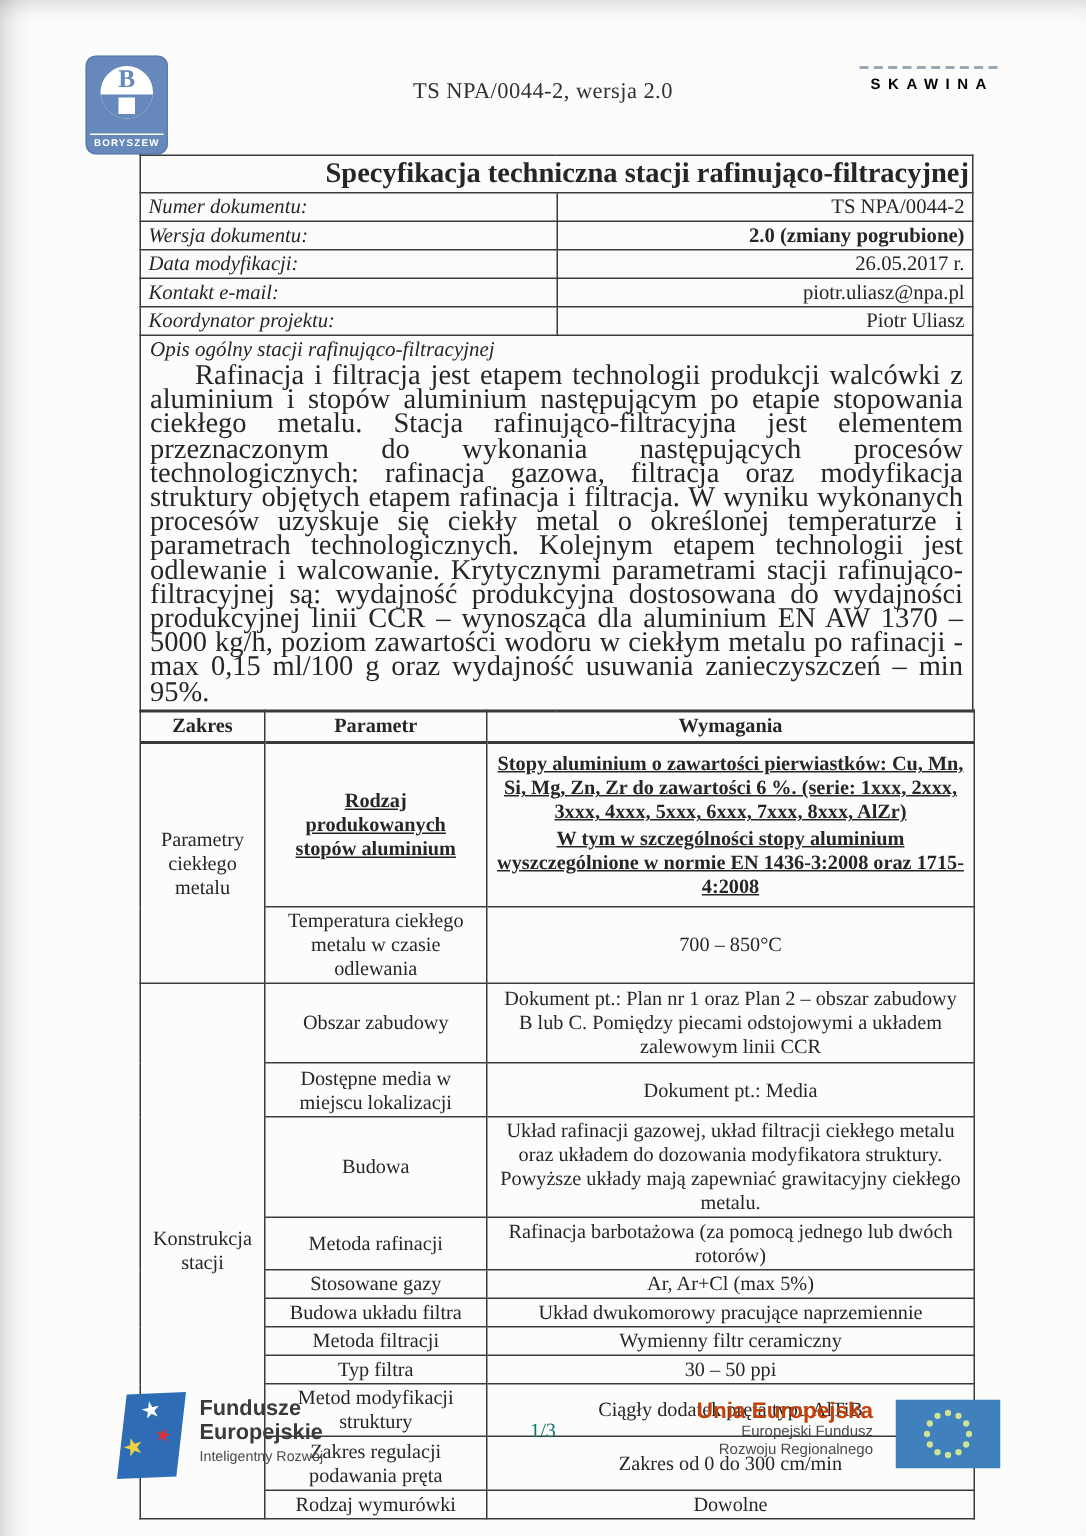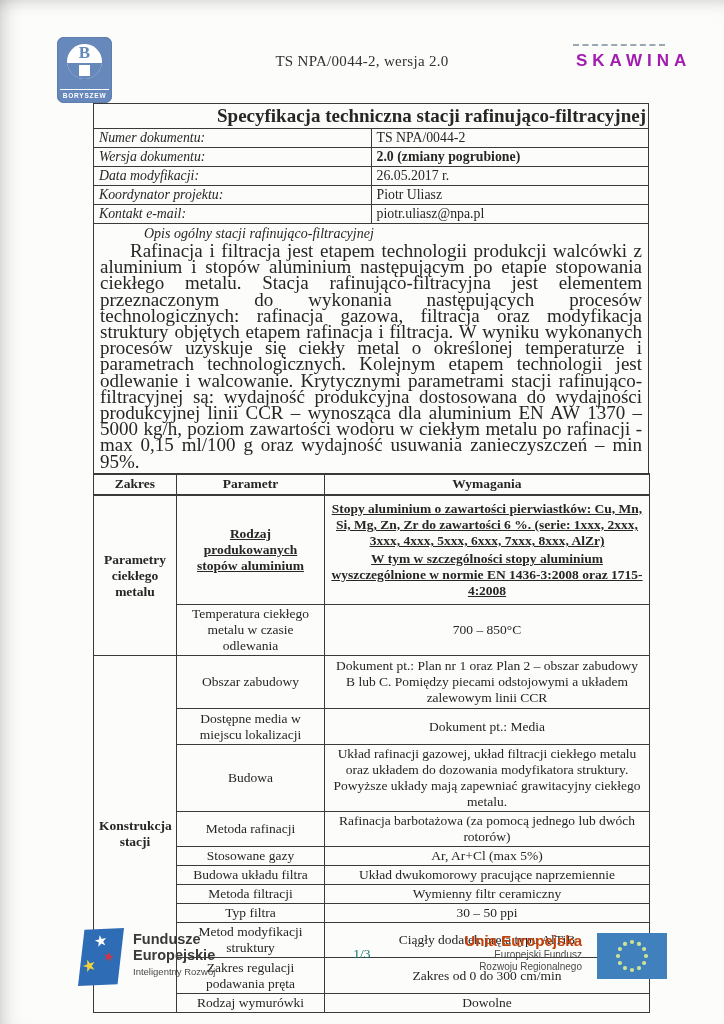--- a/index.html
+++ b/index.html
@@ -23,40 +23,40 @@
   .b-circle .b-bottom { position:absolute; bottom:0; left:0; width:100%; height:16px; background:#6688ba; }
   .b-circle .b-cup { position:absolute; bottom:3px; left:12px; width:11px; height:11px; background:#fff; }
   .b-band { position:absolute; bottom:3px; left:3px; right:3px; height:11px; border-top:1.5px solid #fff;
     text-align:center; font-family:"Liberation Sans",sans-serif; font-size:6.5px; font-weight:bold;
     color:#fff; letter-spacing:.8px; line-height:11px; }
 
   .npa-logo { position:absolute; right:57px; top:40px; width:96px; text-align:center; }
   .npa-top { font-family:"Liberation Serif",serif; font-weight:bold; font-size:37px; line-height:36px;
     color:#4b657d; letter-spacing:1px; }
   .npa-divider { border:none; border-top:2px dashed #9aa8b4; margin:4px 2px 5px; }
-  .npa-bottom { font-family:"Liberation Sans",sans-serif; font-weight:bold; font-size:17px;
-    color:#a21caf; letter-spacing:5px; text-indent:5px; }
+  .npa-bottom { font-family:"Liberation Sans",sans-serif; font-weight:bold; font-size:10px;
+    color:#000000; letter-spacing:5px; text-indent:5px; }
 
   
   .doc-tables { position:absolute; left:93px; top:103px; width:556px; }
   table { border-collapse:collapse; width:556px; table-layout:fixed; }
   td { border:1.5px solid #3a3a38; padding:1px 5px; font-size:13.5px; color:#262626; vertical-align:middle; }
   .tblB { margin-top:-1.5px;border-radius:23px; }
 
   .t-title { text-align:right; font-weight:bold; font-size:19px; height:22px; padding:1px 2px; }
   .m-label { font-style:italic; width:270px; height:17px; font-size:13.8px; }
-  .m-value { text-align:left; width:286px; font-size:13.8px; }
+  .m-value { text-align:right; width:286px; font-size:13.8px; }
   .m-bold { font-weight:bold; }
 
   .opis-cell { padding:2px 6px 4px; }
-  .opis-head { font-style:italic; font-size:14px; margin-bottom:1px;margin-left:44px; }
+  .opis-head { font-style:italic; font-size:14px; margin-bottom:1px; }
   .opis-body { font-size:19px; line-height:16.2px; text-align:justify; text-indent:30px; }
 
   .hdr td { text-align:center; font-weight:bold; height:21px; border-bottom-width:2px; }
-  .zakres { text-align:center; font-weight:bold; }
+  .zakres { text-align:center; font-weight:normal; }
   .param  { text-align:center; }
   .req    { text-align:center; }
   .bold   { font-weight:bold;text-decoration:underline; }
   .req .gap { height:2px; }
 
   
   .footer { position:absolute; left:0; top:920px; width:724px; height:90px;
     font-family:"Liberation Sans",sans-serif; color:#3c3c3c; }
   .fe-logo { position:absolute; left:78px; top:8px; width:46px; height:58px; background:#2e6cb5;
     clip-path:polygon(14% 3%, 100% 0%, 86% 97%, 0% 100%); }
@@ -108,26 +108,26 @@
       </tr>
       <tr>
         <td class="m-label">Wersja dokumentu:</td>
         <td class="m-value m-bold">2.0 (zmiany pogrubione)</td>
       </tr>
       <tr>
         <td class="m-label">Data modyfikacji:</td>
         <td class="m-value">26.05.2017 r.</td>
       </tr>
       <tr>
+        <td class="m-label">Kontakt e-mail:</td>
+        <td class="m-value">piotr.uliasz@npa.pl</td>
+      </tr>
+      <tr>
         <td class="m-label">Koordynator projektu:</td>
         <td class="m-value">Piotr Uliasz</td>
-      </tr>
-      <tr>
-        <td class="m-label">Kontakt e-mail:</td>
-        <td class="m-value">piotr.uliasz@npa.pl</td>
       </tr>
       <tr>
         <td colspan="2" class="opis-cell">
           <div class="opis-head">Opis ogólny stacji rafinująco-filtracyjnej</div>
           <p class="opis-body">Rafinacja i filtracja jest etapem technologii produkcji walcówki z aluminium i stopów aluminium następującym po etapie stopowania ciekłego metalu. Stacja rafinująco-filtracyjna jest elementem przeznaczonym do wykonania następujących procesów technologicznych: rafinacja gazowa, filtracja oraz modyfikacja struktury objętych etapem rafinacja i filtracja. W wyniku wykonanych procesów uzyskuje się ciekły metal o określonej temperaturze i parametrach technologicznych. Kolejnym etapem technologii jest odlewanie i walcowanie. Krytycznymi parametrami stacji rafinująco-filtracyjnej są: wydajność produkcyjna dostosowana do wydajności produkcyjnej linii CCR – wynosząca dla aluminium EN AW 1370 – 5000 kg/h, poziom zawartości wodoru w ciekłym metalu po rafinacji - max 0,15 ml/100 g oraz wydajność usuwania zanieczyszczeń – min 95%.</p>
         </td>
       </tr>
     </tbody>
       </table>
 

